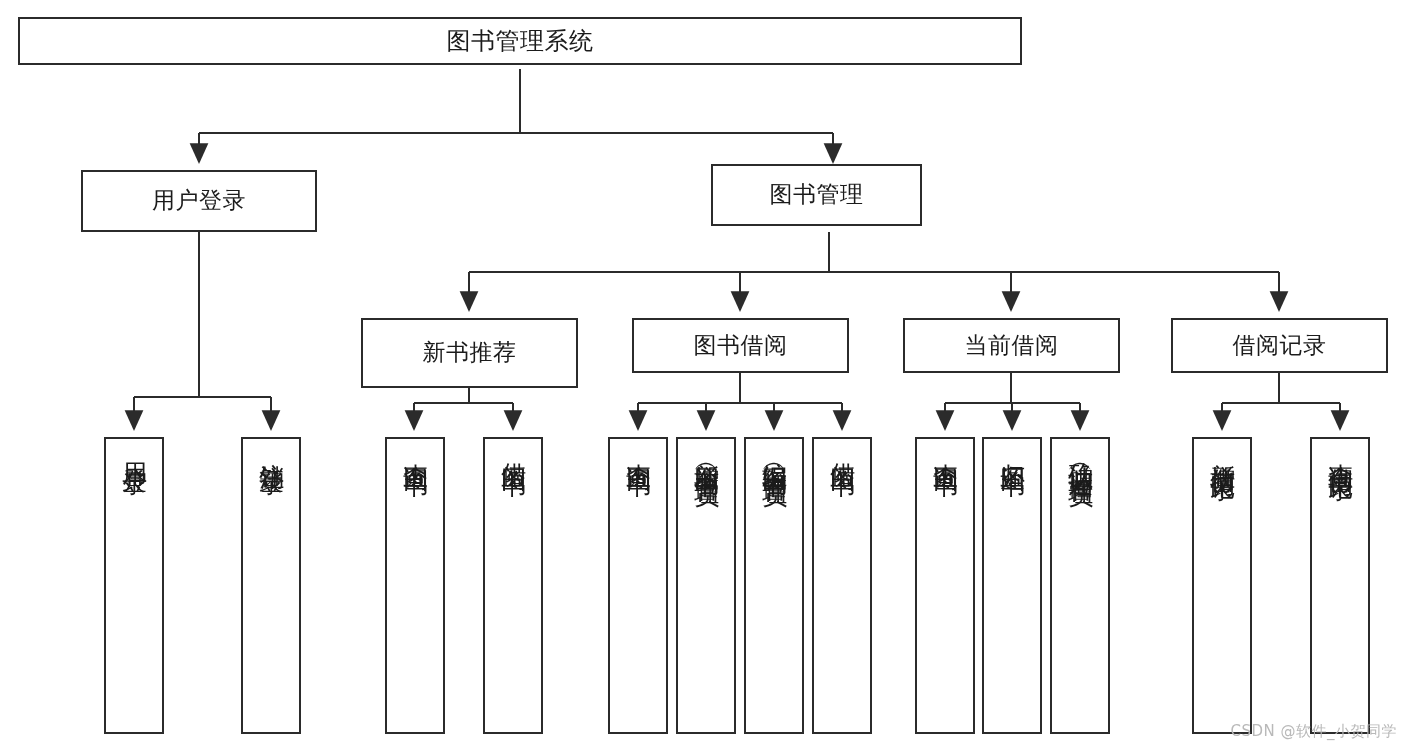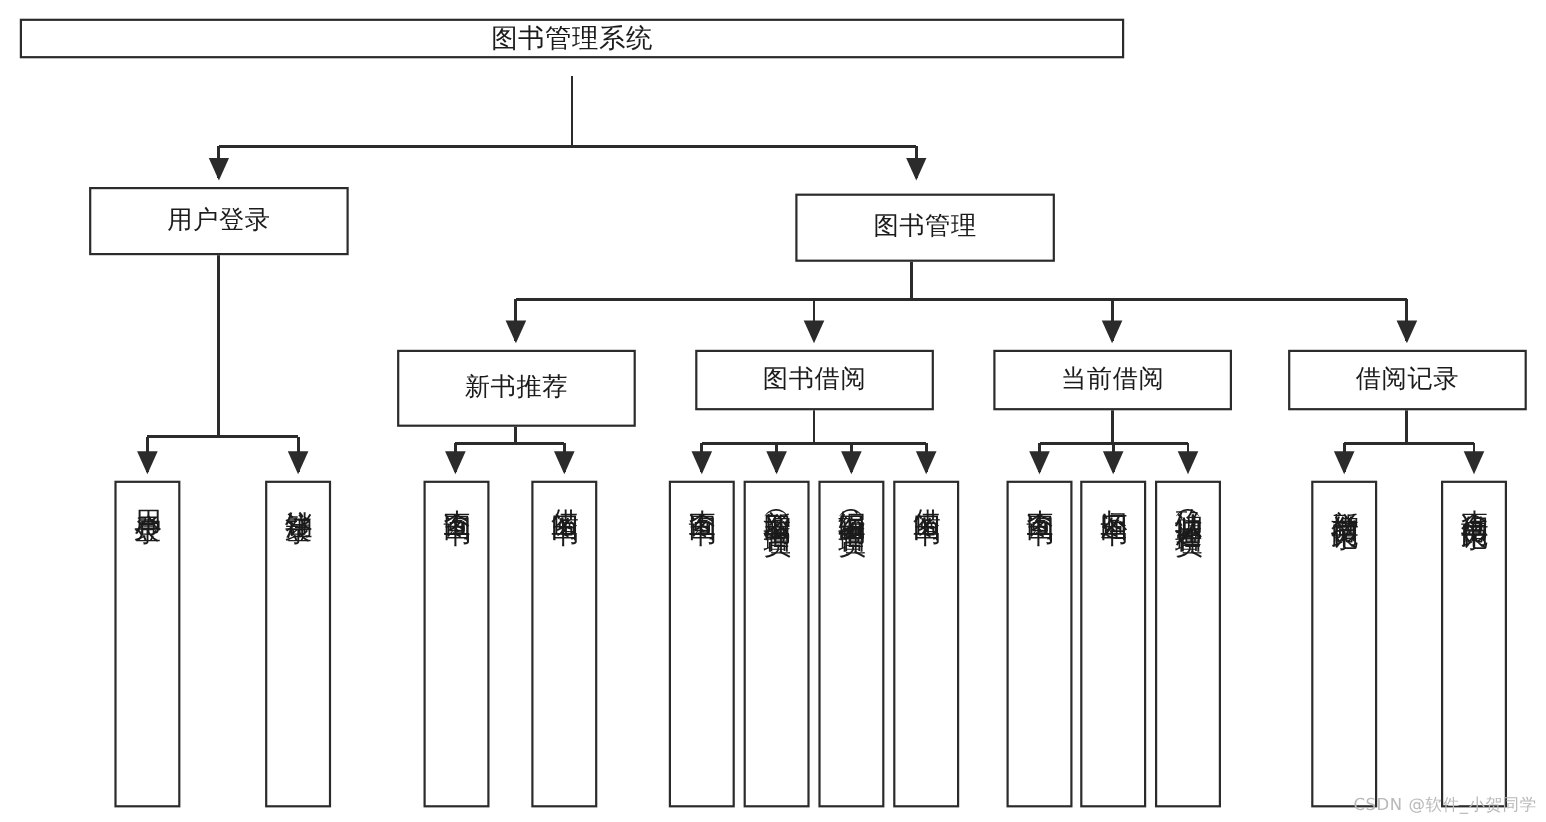--- a/index.html
+++ b/index.html
@@ -115,28 +115,28 @@
       <path d="M1012,403 L1012,429" marker-end="url(#arrow)"></path>
       <path d="M1080,403 L1080,429" marker-end="url(#arrow)"></path>
 
       <path d="M1279,373 L1279,403"></path>
       <path d="M1222,403 L1340,403"></path>
       <path d="M1222,403 L1222,429" marker-end="url(#arrow)"></path>
       <path d="M1340,403 L1340,429" marker-end="url(#arrow)"></path>
     </g>
   </svg>
 
-  <div class="node horizontal root" style="left:18px; top:17px; width:1004px; height:36px;">
+  <div class="node horizontal root" style="left:18px; top:17px; width:1004px; height:48px;">
     <span class="label">图书管理系统</span>
   </div>
 
   <div class="node horizontal" style="left:81px; top:170px; width:236px; height:62px;">
     <span class="label">用户登录</span>
   </div>
-  <div class="node horizontal" style="left:711px; top:176px; width:236px; height:62px;margin-left:12px;">
+  <div class="node horizontal" style="left:711px; top:164px; width:211px; height:62px;">
     <span class="label">图书管理</span>
   </div>
 
   <div class="node horizontal" style="left:361px; top:318px; width:217px; height:70px;">
     <span class="label">新书推荐</span>
   </div>
   <div class="node horizontal" style="left:632px; top:318px; width:217px; height:55px;justify-content:center;">
     <span class="label">图书借阅</span>
   </div>
   <div class="node horizontal" style="left:1171px; top:318px; width:217px; height:55px;">

